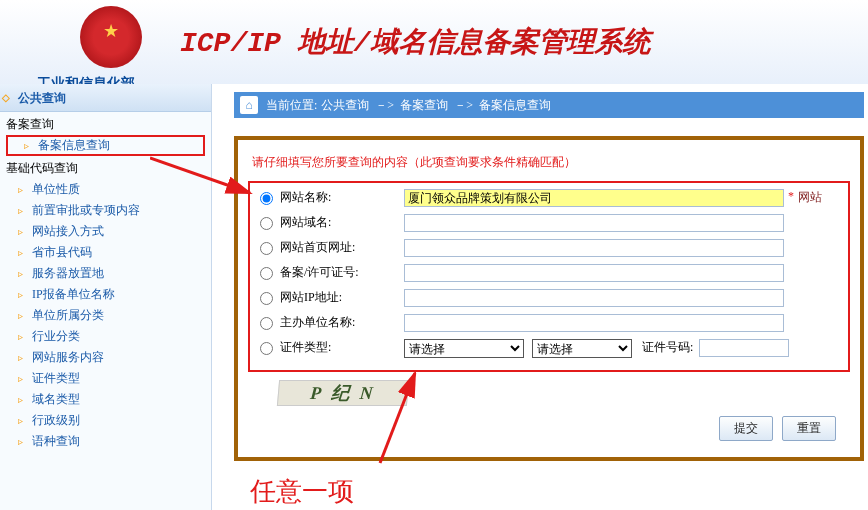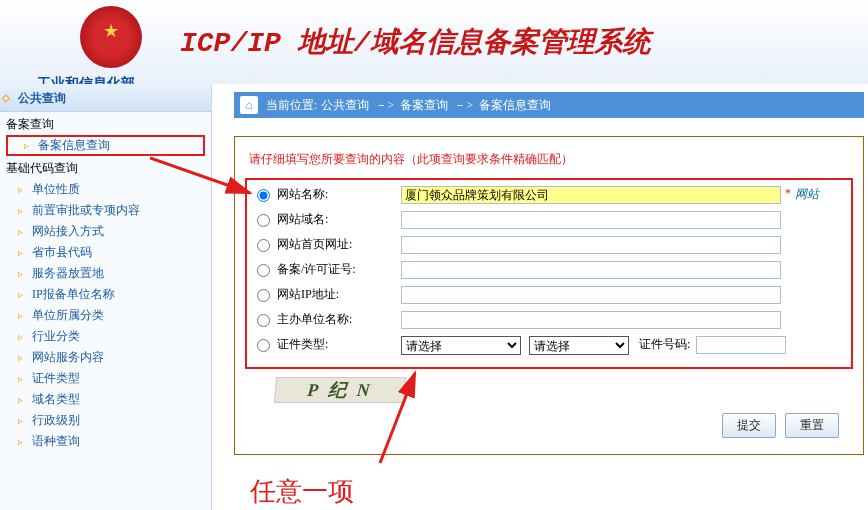--- a/index.html
+++ b/index.html
@@ -127,21 +127,21 @@
       color: #4d90d8;
       border-radius: 2px;
       display: inline-flex;
       align-items: center;
       justify-content: center;
       margin-right: 8px;
       font-size: 12px;
     }
     .breadcrumb-bar span.sep { margin: 0 6px; }
     .panel {
-      border: 1px solid #a16207;
+      border: 4px solid #a16207;
       margin-top: 18px;
       margin-right: 4px;
       padding: 10px 10px 16px 10px;
       position: relative;
     }
     .panel-hint {
       color: #e21b1b;
       margin: 4px 0 10px 4px;
     }
     .form-box {
@@ -174,24 +174,23 @@
     }
     .form-row input.highlight {
       background: #ffff8c;
       font-family: Liberation Mono, monospace;
     }
     .req-star {
       color: #e21b1b;
       margin-left: 4px;
     }
     .req-text {
-      color: #0369a1;
+      color: #7f1d1d;
       margin-left: 4px;
       white-space: nowrap;
-      font-style: italic;
     }
     .select {
       border: 1px solid #555;
       height: 19px;
       font-size: 12px;
       background: #fff;
     }
     .inline-label {
       margin: 0 6px 0 10px;
     }

